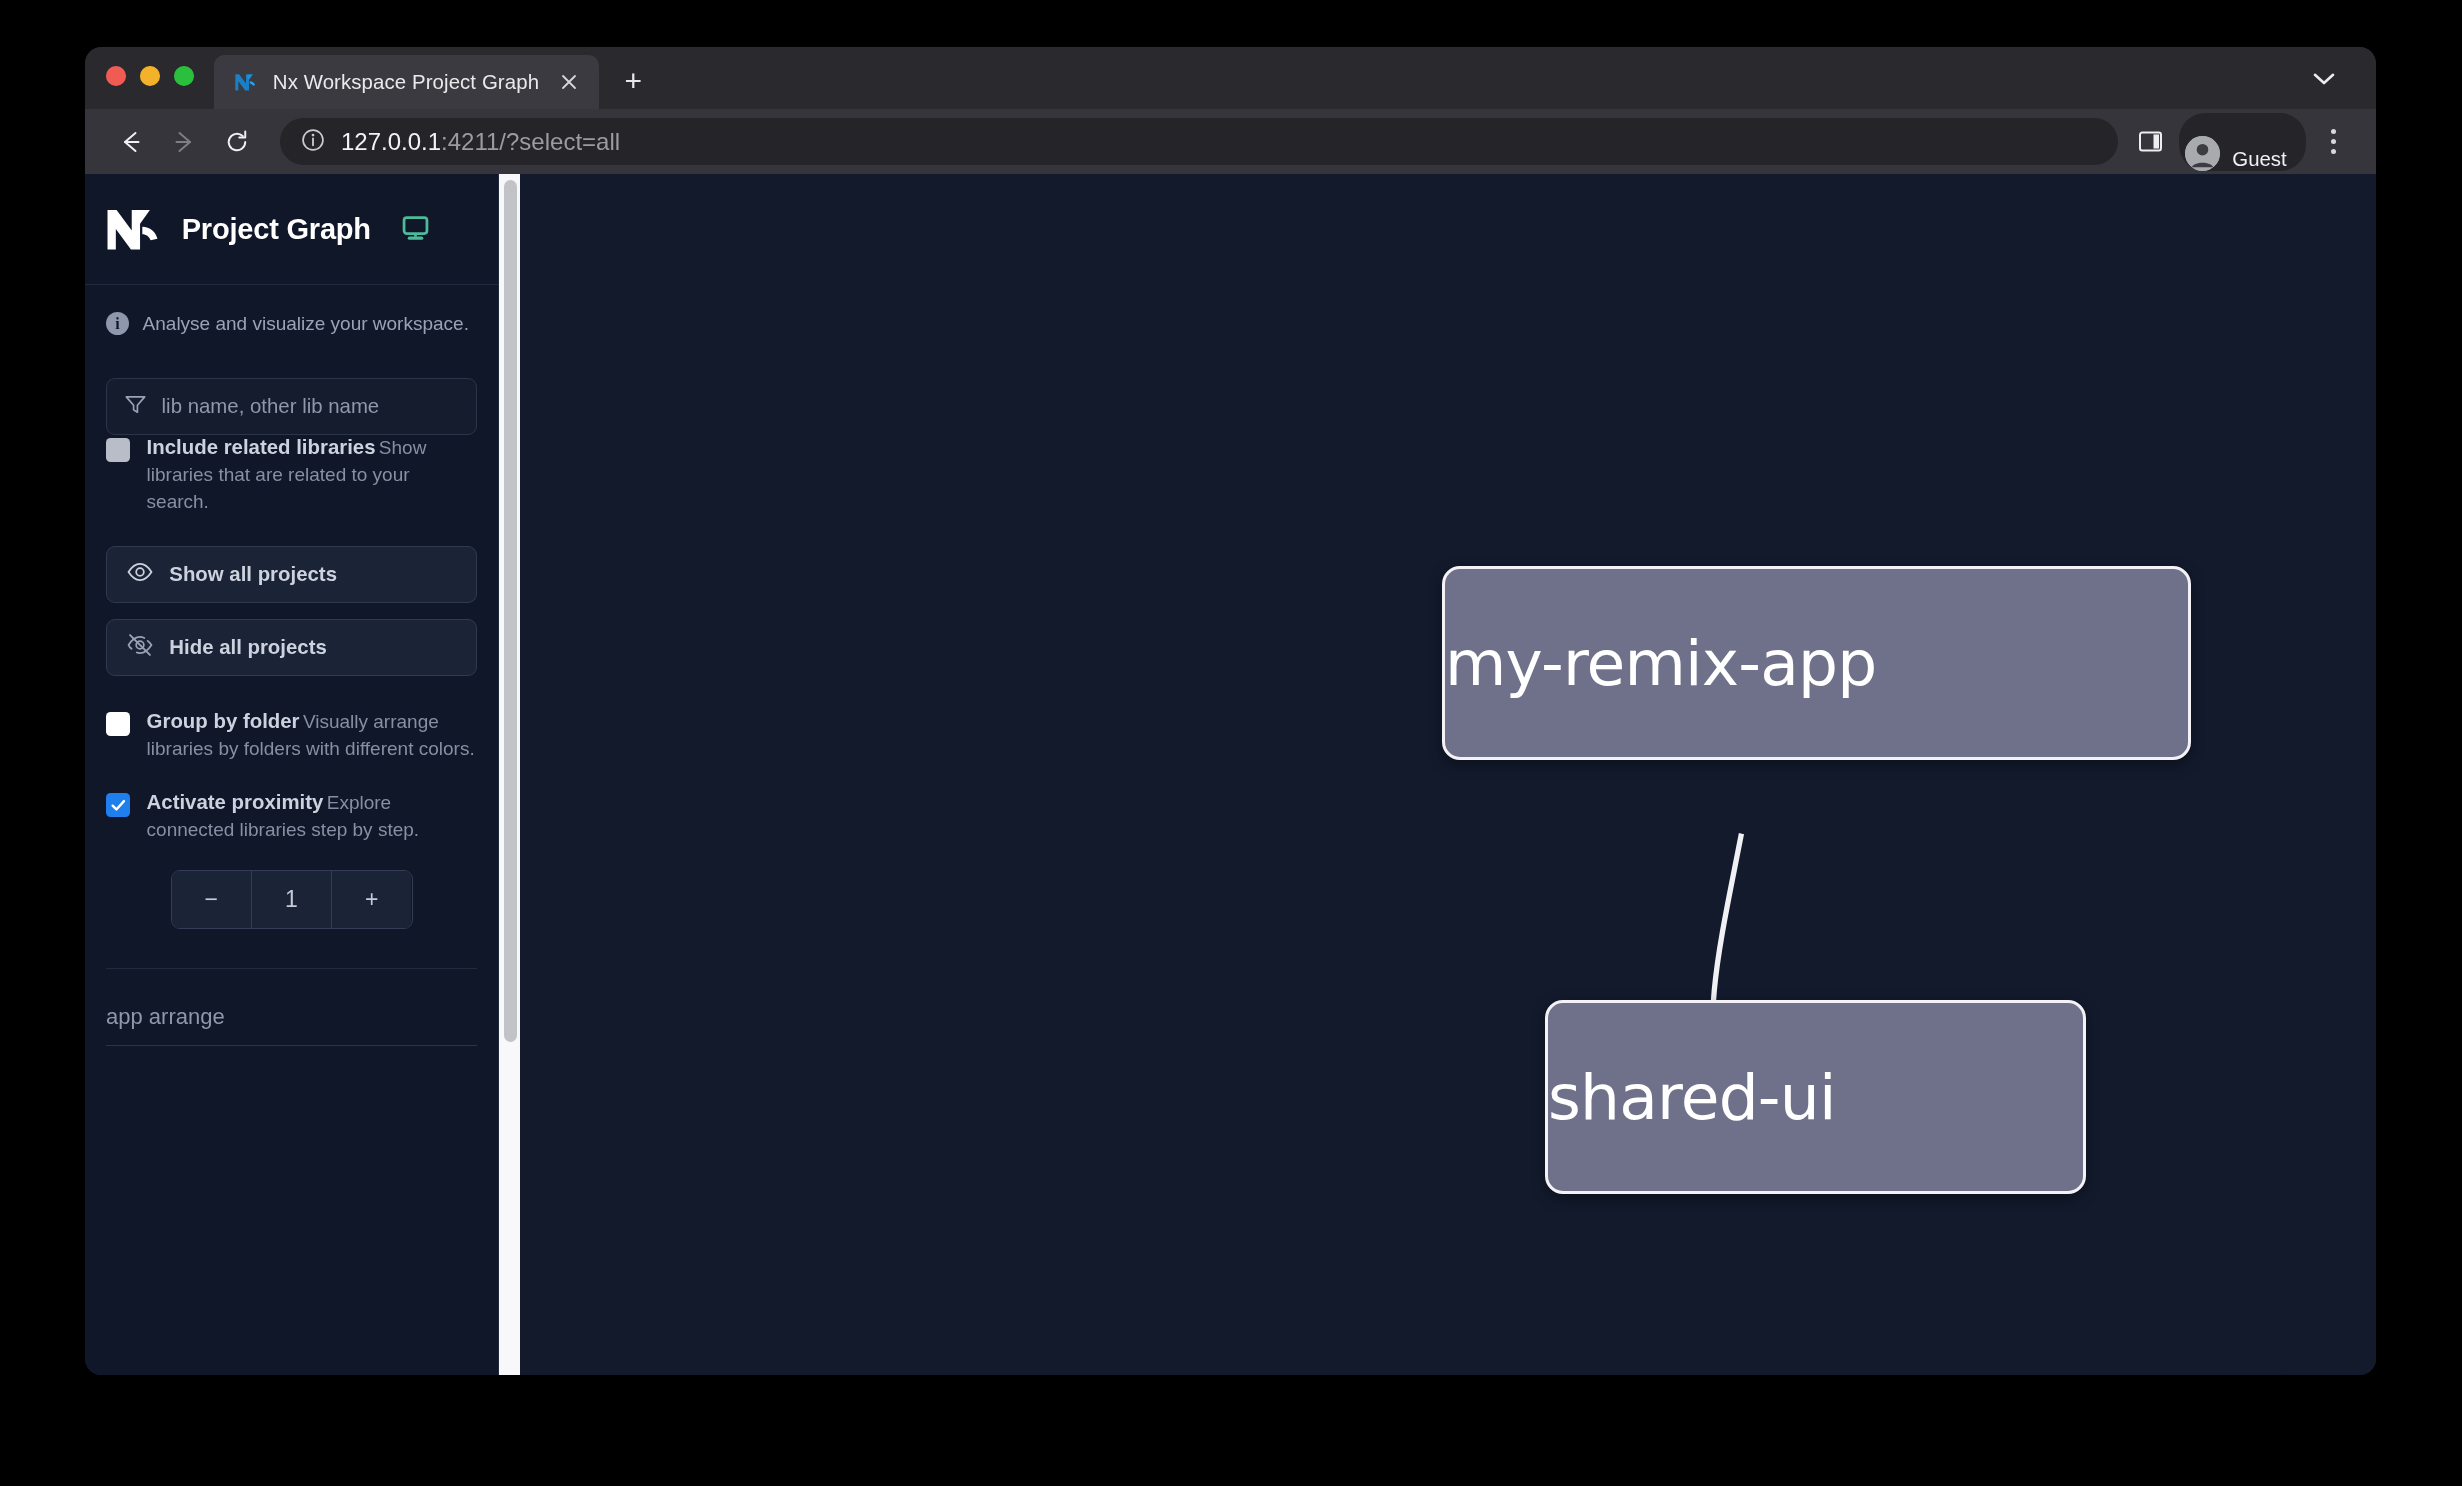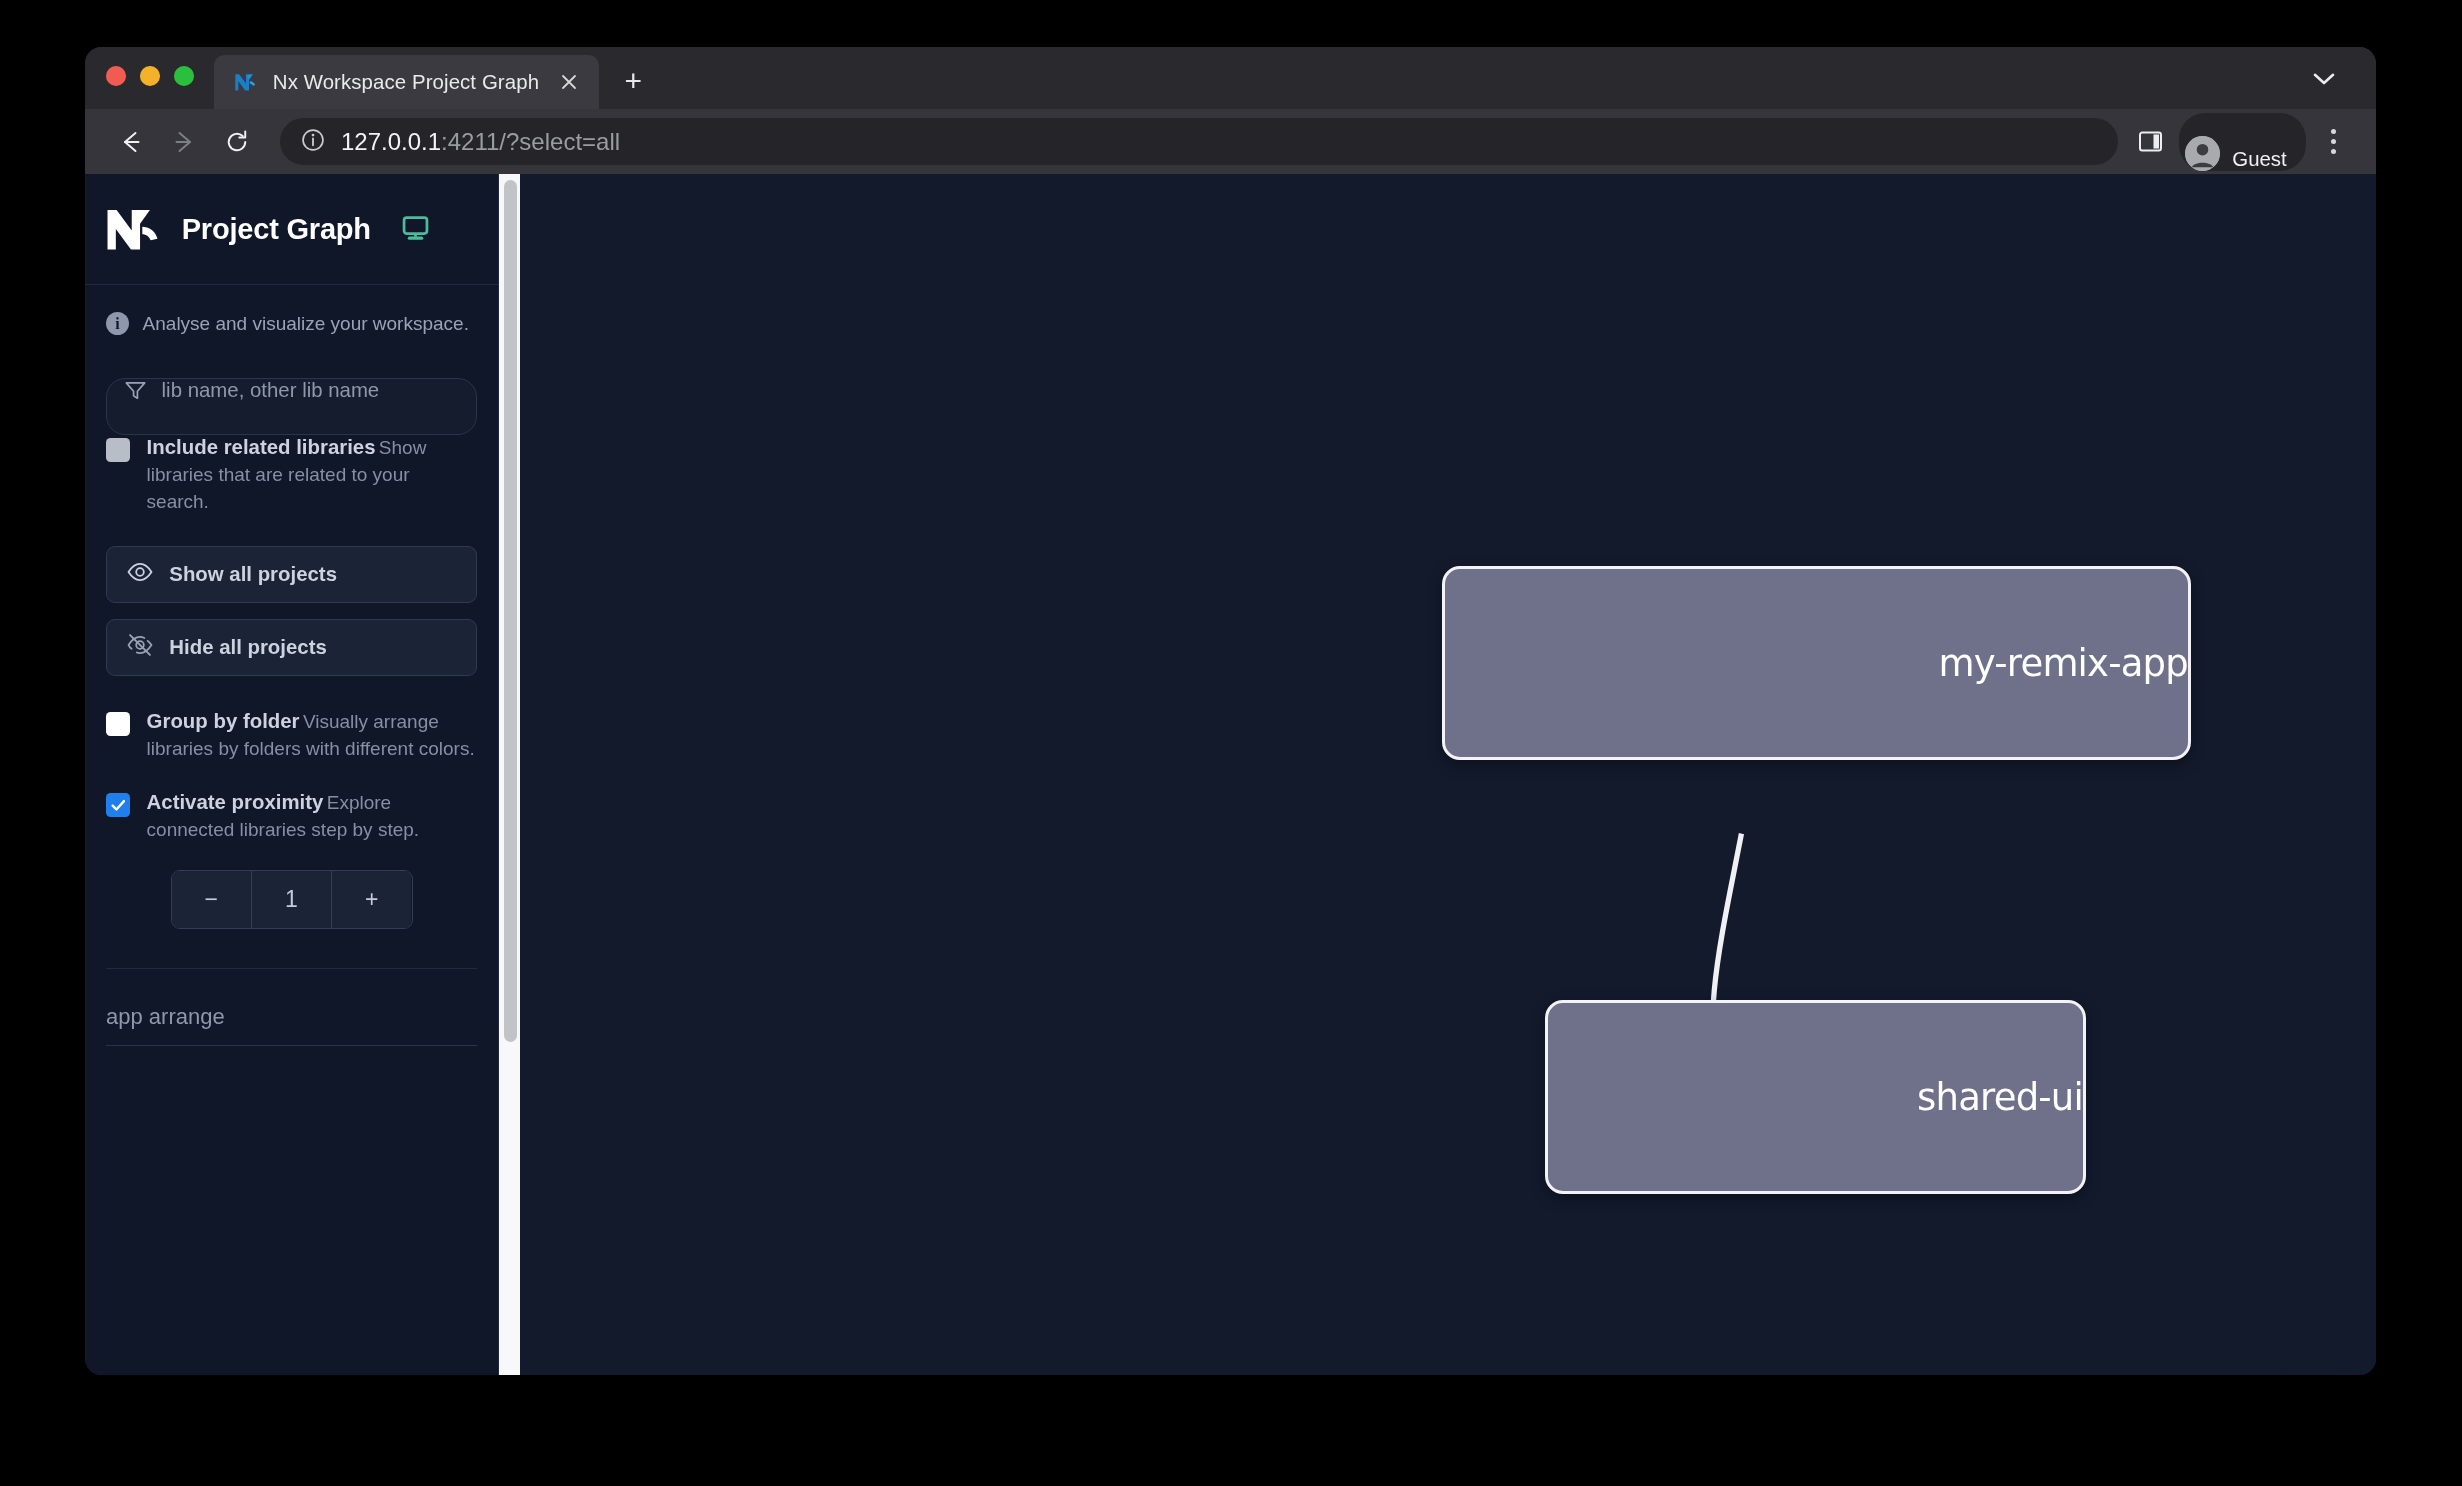--- a/index.html
+++ b/index.html
@@ -150,26 +150,26 @@
     width: 23px; height: 23px; border-radius: 50%;
     background: #8e97ab; color: #101729;
     font-size: 16px; font-weight: 700;
     display: flex; align-items: center; justify-content: center;
     flex: 0 0 auto; font-family: "Liberation Serif", serif;
   }
 
   .section { padding: 0 21px; }
 
   .filter-box {
-    display: flex; gap: 15px;
+    display: flex; align-items: center; gap: 15px;
     height: 57px;
     margin: 19.7px 0 0 0;
     background: #18203300;
     border: 0.8px solid #2c3548;
-    border-radius: 19px;
+    border-radius: 9px;
     padding: 0 16.6px;
     background: #141c2e;
   }
   .filter-placeholder { color: #8f98ab; font-size: 20.4px; }
 
   .checkbox-row { display: flex; gap: 16.6px; align-items: flex-start; }
   .cb {
     width: 24px; height: 24px; border-radius: 4.5px;
     flex: 0 0 auto; margin-top: 3px;
     display: flex; align-items: center; justify-content: center;
@@ -240,24 +240,24 @@
     flex: 1 1 auto;
     background: #121a2c;
     overflow: hidden;
     margin-left: 21px;
   }
   .node {
     position: absolute;
     background: #6e7189;
     border: 3.8px solid #f4f2f7;
     border-radius: 18px;
-    display: flex; align-items: center; justify-content: flex-end;
+    display: flex; align-items: center; justify-content: flex-start;
     color: #ffffff;
     font-family: "DejaVu Sans", sans-serif;
-    font-size: 37px;
+    font-size: 63px;
     letter-spacing: -0.8px;
     box-shadow: 0 4.5px 13.6px rgba(0,0,0,.35);
   }
   #node-my-remix-app { left: 922px; top: 392px; width: 749px; height: 194px; }
   #node-shared-ui   { left: 1025px; top: 826px; width: 541px; height: 194px; }
 
   .edge-svg {
     position: absolute; left: 0; top: 0;
     width: 100%; height: 100%;
     pointer-events: none;

